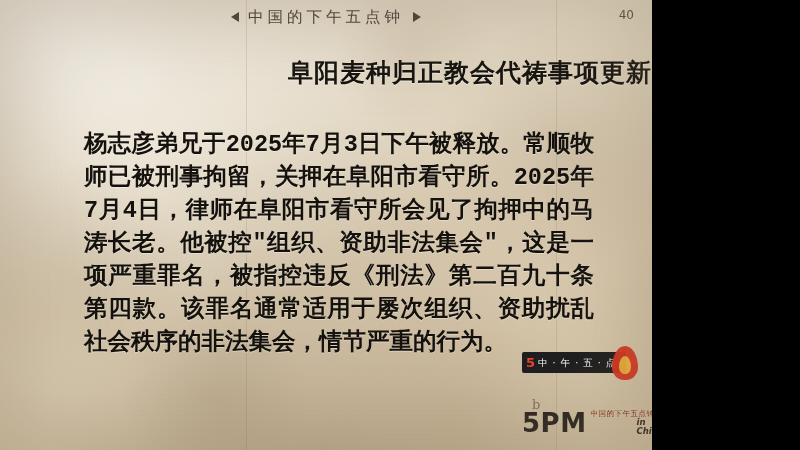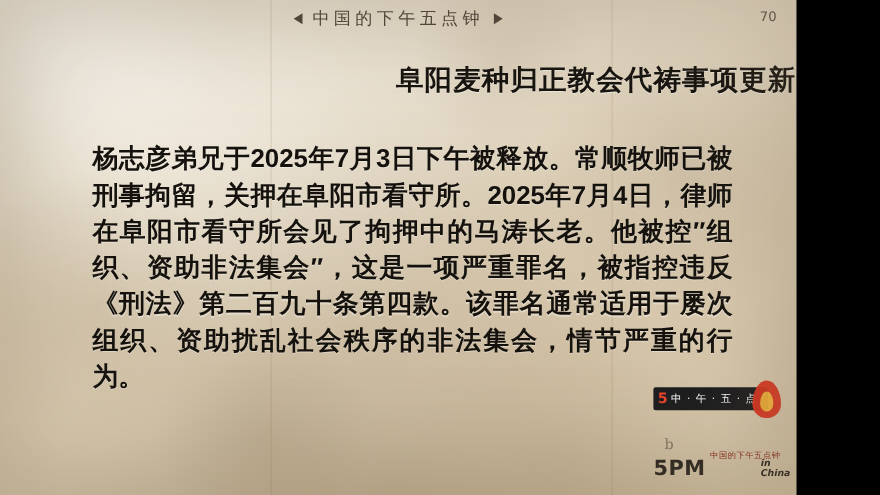--- a/index.html
+++ b/index.html
@@ -8,21 +8,21 @@
   }
   body {
     width: 800px;
     height: 450px;
     overflow: hidden;
     font-family: "Liberation Sans", sans-serif;
     background: #000;
   }
   .slide {
     position: relative;
-    width: 724px;
+    width: 652px;
     height: 450px;
     overflow: hidden;
     background:
       radial-gradient(ellipse at 22% 18%, rgba(255,255,255,0.42) 0%, rgba(255,255,255,0) 46%),
       radial-gradient(ellipse at 78% 72%, rgba(214,196,168,0.55) 0%, rgba(214,196,168,0) 55%),
       radial-gradient(ellipse at 50% 100%, rgba(160,140,112,0.45) 0%, rgba(160,140,112,0) 60%),
       linear-gradient(170deg, #e9e0cf 0%, #e4d9c4 30%, #dccfb6 60%, #d2c3a6 100%);
   }
   
   .grain {
@@ -103,21 +103,21 @@
     color: #15120e;
     letter-spacing: 1px;
     text-shadow: 0 1px 0 rgba(255,255,255,0.45);
   }
 
   .body-text {
     position: absolute;
     top: 128px;
     left: 84px;
     right: 58px;
-    font-family: Liberation Sans, sans-serif;
+    font-family: Liberation Mono, monospace;
     font-size: 23.5px;
     font-weight: bold;
     line-height: 33px;
     color: #15120e;
     text-align: justify;
     text-shadow: 0 1px 0 rgba(255,255,255,0.35);
   }
   .body-text p { margin: 0; }
 
   
@@ -180,21 +180,21 @@
   .wm-logo {
     position: absolute;
     left: 0;
     bottom: 0;
     display: flex;
     align-items: flex-end;
     gap: 4px;
   }
   .wm-logo .big {
     font-family: "DejaVu Sans", sans-serif;
-    font-size: 19px;
+    font-size: 26px;
     font-weight: bold;
     color: #2a2520;
     line-height: 1;
     letter-spacing: 0.5px;
   }
   .wm-logo .stack {
     display: flex;
     flex-direction: column;
     line-height: 1.05;
   }
@@ -228,21 +228,21 @@
   <div class="grain"></div>
   <div class="seam s1"></div>
   <div class="seam s2"></div>
 
   <div class="header">
     <span class="tri left"></span>
     <span class="brand">中国的下午五点钟</span>
     <span class="tri right"></span>
   </div>
 
-  <div class="page-number">70</div>
+  <div class="page-number">40</div>
 
   <div class="title">阜阳麦种归正教会代祷事项更新</div>
 
   <div class="body-text">
     <p>杨志彦弟兄于2025年7月3日下午被释放。常顺牧师已被刑事拘留，关押在阜阳市看守所。2025年7月4日，律师在阜阳市看守所会见了拘押中的马涛长老。他被控″组织、资助非法集会″，这是一项严重罪名，被指控违反《刑法》第二百九十条第四款。该罪名通常适用于屡次组织、资助扰乱社会秩序的非法集会，情节严重的行为。</p>
   </div>
 
   <div class="wm">
     <div class="wm-bar">
       <span class="five">5</span>

